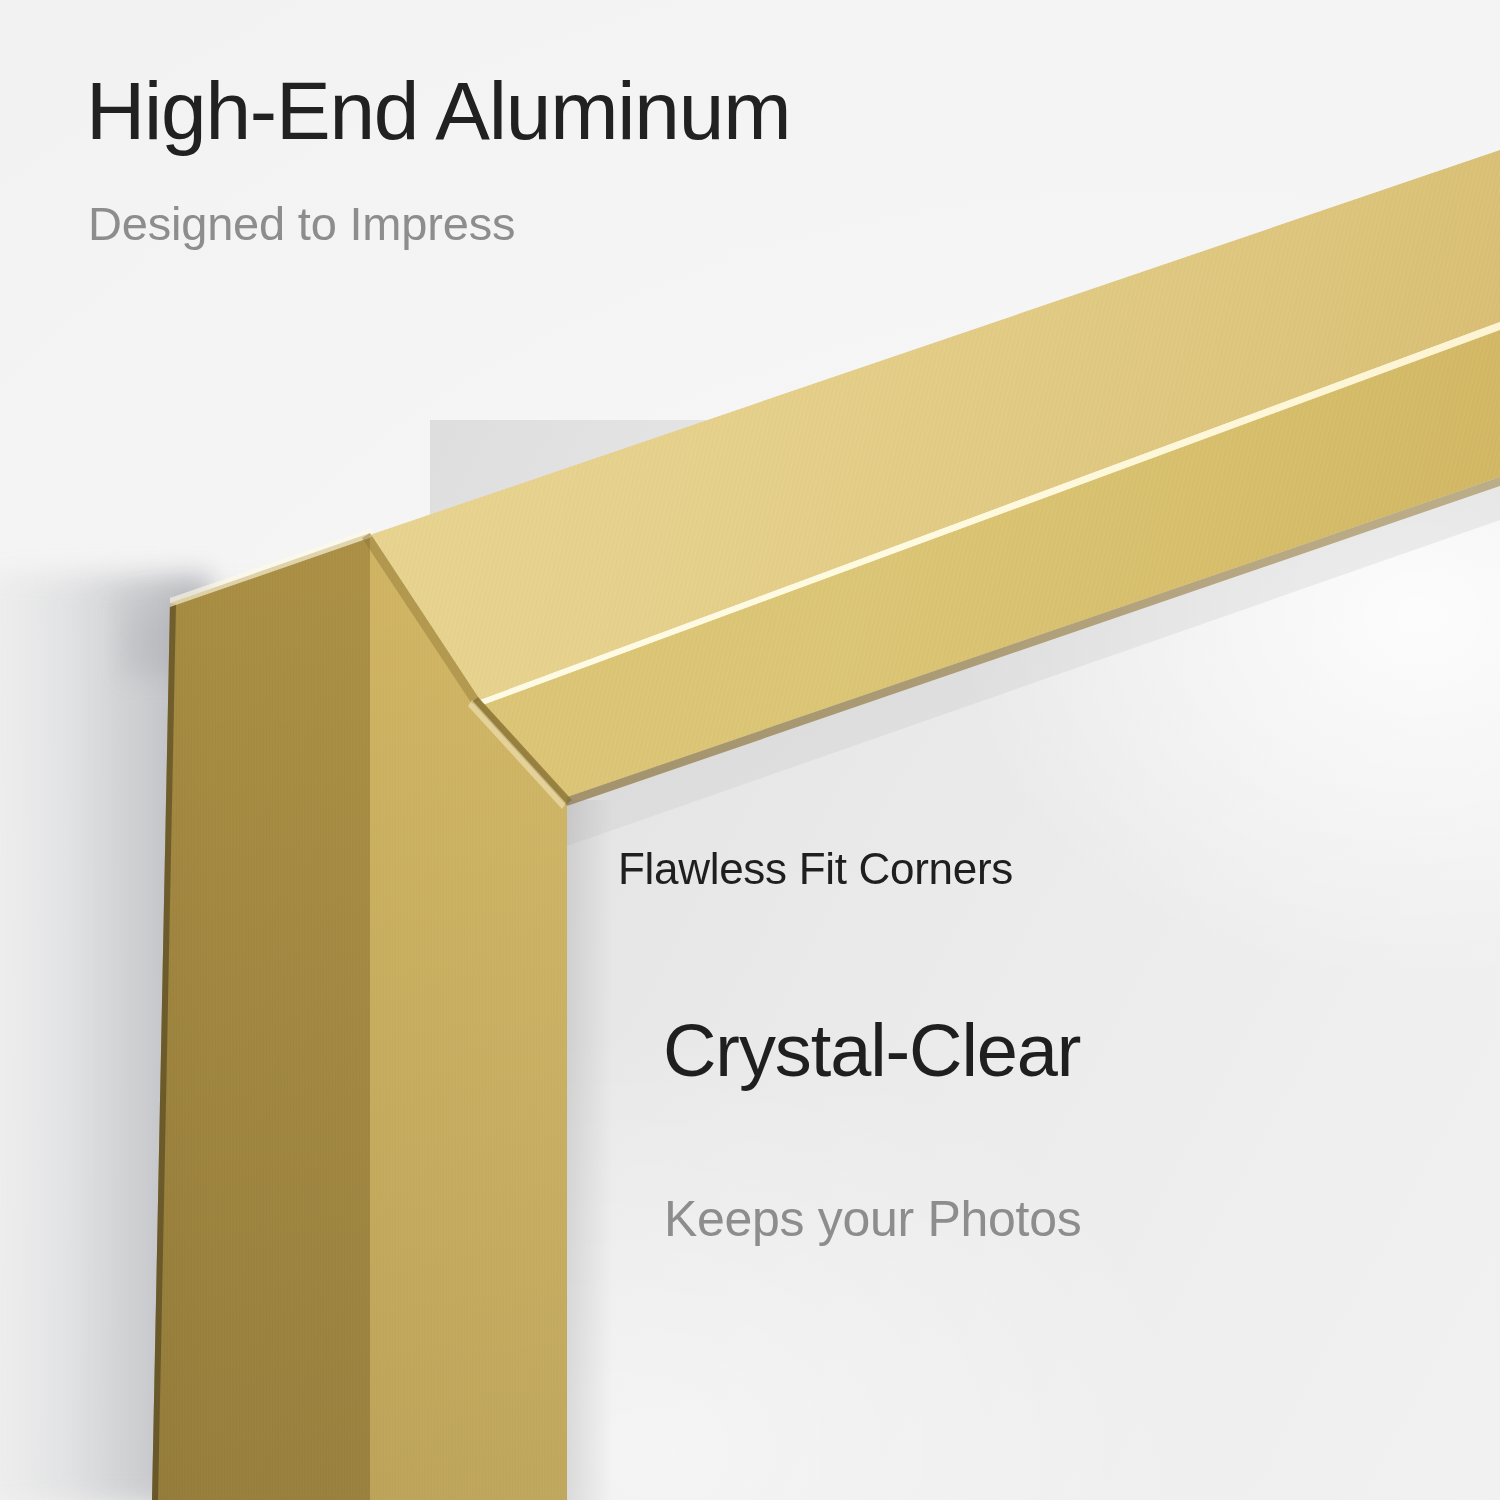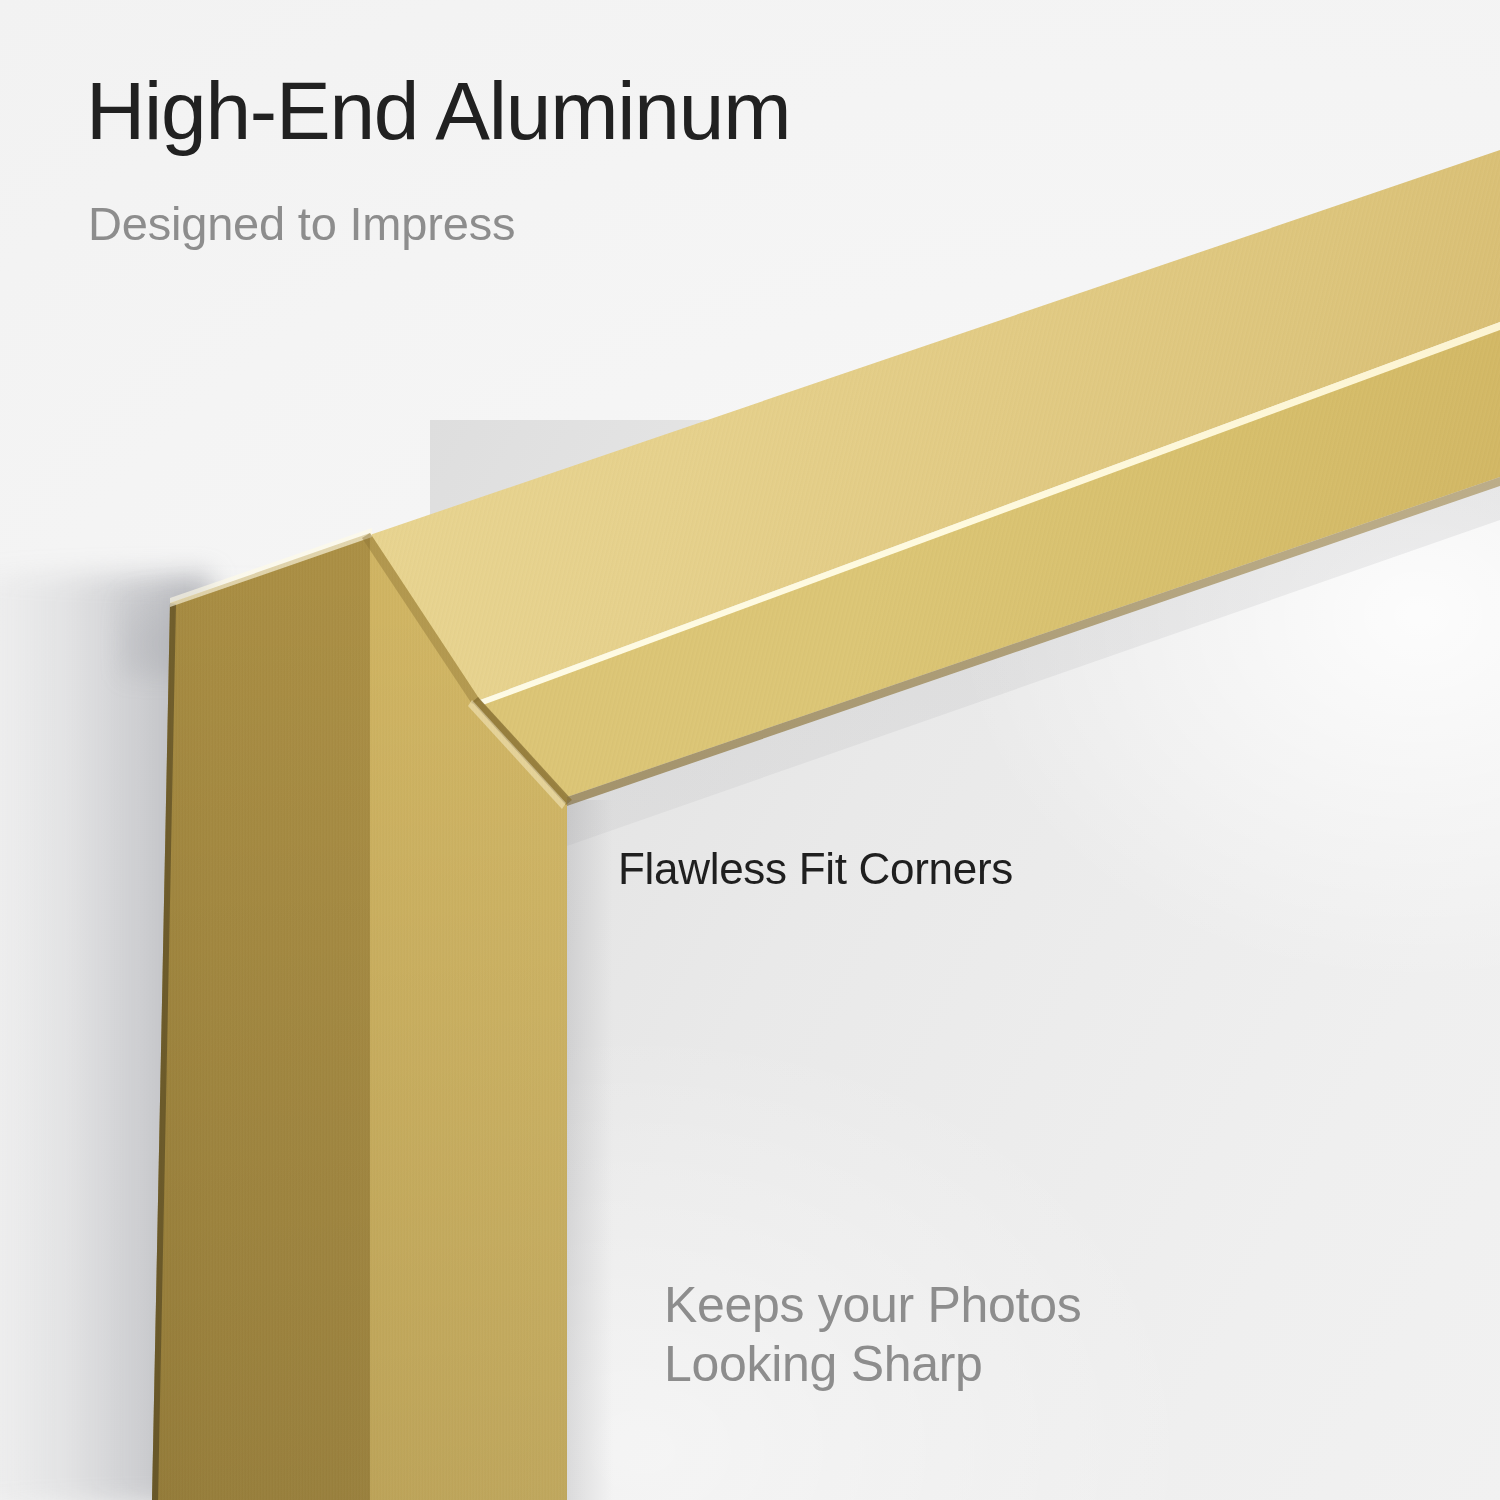--- a/index.html
+++ b/index.html
@@ -391,26 +391,27 @@
     left: 663px;
     top: 1008px;
     font-size: 74px;
     font-weight: 400;
     letter-spacing: -1.1px;
     color: #1f1f1f;
     line-height: 1.16;
   }
   .feature-sub {
     left: 664px;
-    top: 1276px;
+    top: 1190px;
     font-size: 50px;
     font-weight: 400;
     letter-spacing: -0.3px;
     color: #8d8d8d;
     line-height: 1.18;
+    text-align: center;
   }
 </style>
 </head>
 <body>
 
 <div id="stage">
 
   <div class="wall"></div>
 
   <div class="photo">
@@ -440,17 +441,17 @@
     <div class="glass-inner-shade"></div>
     <div class="glass-left-shade"></div>
   </div>
 
   <div class="txt subhead">Designed to Impress</div>
 
   <div class="txt headline">High-End Aluminum</div>
 
   <div class="txt callout-corners">Flawless Fit Corners</div>
 
-  <div class="txt feature-title"><br></div>
-
-  <div class="txt feature-sub"><span>Keeps your Photos</span><br><span>Looking Sharp</span></div>
+  <div class="txt feature-title"><span>Crystal-Clear</span><br></div>
+
+  <div class="txt feature-sub"><span>Keeps your Photos</span><br></div>
 
 </div>
 
 </body></html>

